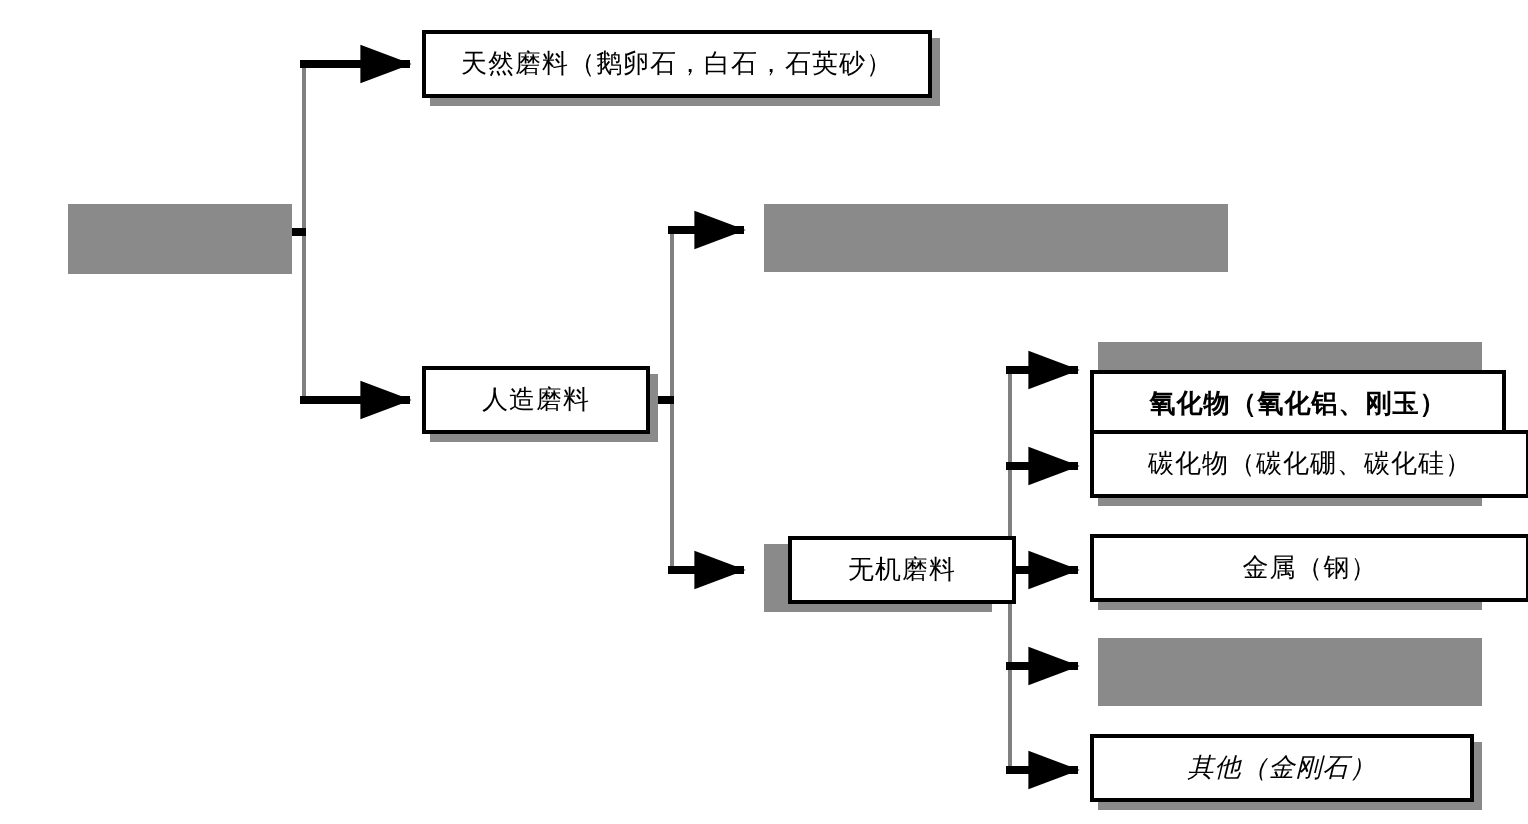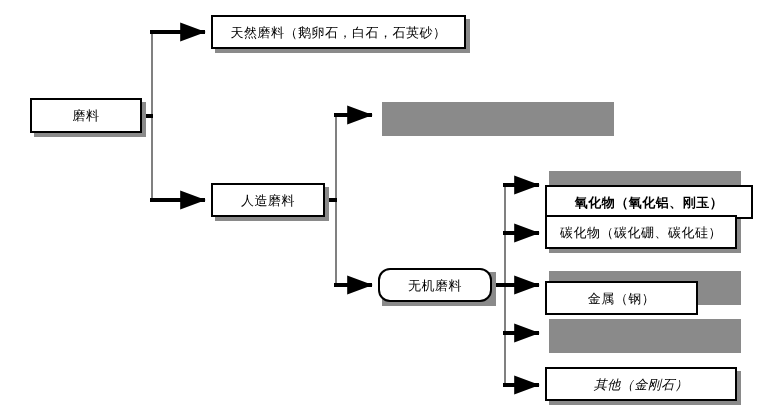--- a/index.html
+++ b/index.html
@@ -90,46 +90,43 @@
   <div class="node-shadow" style="left:215px; top:19px; width:255px; height:34px;"></div>
   <div class="node-shadow" style="left:215px; top:187px; width:114px; height:34px;"></div>
   <div class="node-shadow" style="left:382px; top:102px; width:232px; height:34px;"></div>
   <div class="node-shadow" style="left:382px; top:272px; width:114px; height:34px;"></div>
   <div class="node-shadow" style="left:549px; top:171px; width:192px; height:34px;"></div>
   <div class="node-shadow" style="left:549px; top:219px; width:192px; height:34px;"></div>
   <div class="node-shadow" style="left:549px; top:271px; width:192px; height:34px;"></div>
   <div class="node-shadow" style="left:549px; top:319px; width:192px; height:34px;"></div>
   <div class="node-shadow" style="left:549px; top:371px; width:192px; height:34px;"></div>
 
-  <div class="node" style="left:30px; top:98px; width:112px; height:35px; z-index:2;">
-    <span class="node-label">磨料</span>
-  </div>
 
   <div class="node" style="left:211px; top:183px; width:114px; height:34px; z-index:2;">
     <span class="node-label">人造磨料</span>
   </div>
 
   <div class="node" style="left:211px; top:15px; width:255px; height:34px; z-index:2;">
     <span class="node-label">天然磨料（鹅卵石，白石，石英砂）</span>
   </div>
 
 
-  <div class="node" style="left:378px; top:268px; width:114px; height:34px; z-index:2;border-radius:12px;">
+  <div class="node" style="left:394px; top:268px; width:114px; height:34px; z-index:2;">
     <span class="node-label">无机磨料</span>
   </div>
 
   <div class="node" style="left:545px; top:185px; width:208px; height:34px; z-index:2;font-weight:bold;">
     <span class="node-label">氧化物（氧化铝、刚玉）</span>
   </div>
 
-  <div class="node" style="left:545px; top:215px; width:192px; height:34px; z-index:2;">
+  <div class="node" style="left:545px; top:215px; width:220px; height:34px; z-index:2;">
     <span class="node-label">碳化物（碳化硼、碳化硅）</span>
   </div>
 
-  <div class="node" style="left:545px; top:281px; width:153px; height:34px; z-index:2;">
+  <div class="node" style="left:545px; top:267px; width:220px; height:34px; z-index:2;">
     <span class="node-label">金属（钢）</span>
   </div>
 
 
   <div class="node" style="left:545px; top:367px; width:192px; height:34px; z-index:2;font-style:italic;">
     <span class="node-label">其他（金刚石）</span>
   </div>
 
 </div>
 

